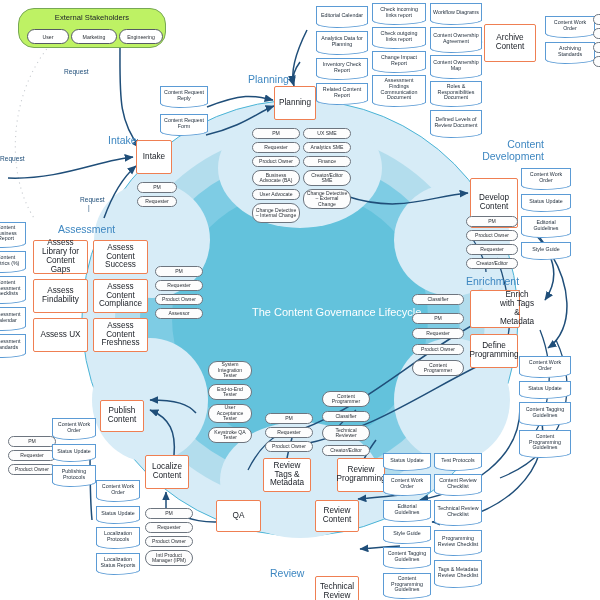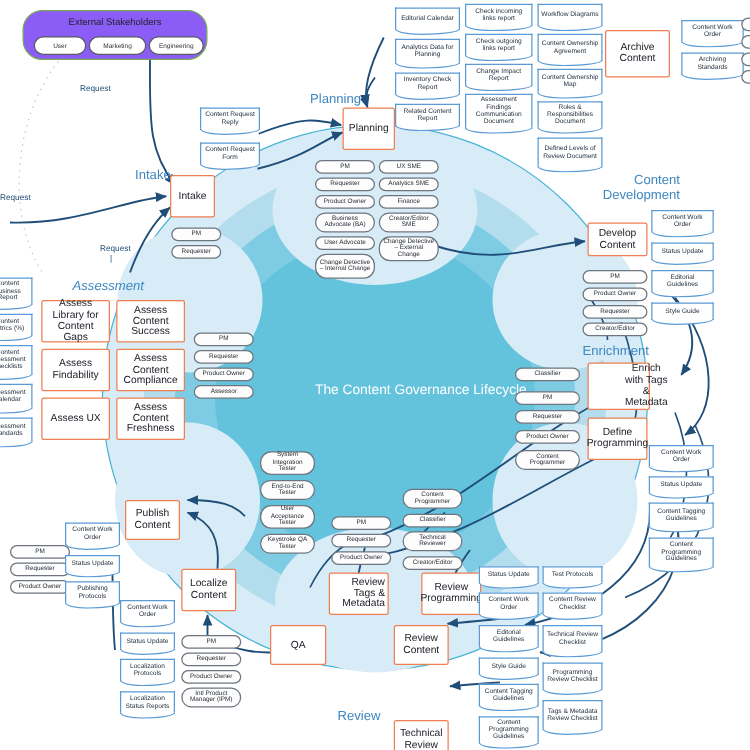--- a/index.html
+++ b/index.html
@@ -23,21 +23,21 @@
   
   .doc{border:0.9px solid #5b9bd5;border-bottom:none;background:#ffffff;
        color:#1d2a38;font-size:5.3px;padding:1px 2px;}
   .doc:after{content:"";position:absolute;left:-0.9px;right:-0.9px;bottom:-4px;height:5px;
      background:#ffffff;
      border:0.9px solid #5b9bd5;border-top:none;
      border-radius:0 0 60% 40%/0 0 100% 100%;
      box-sizing:border-box;}
 
   
-  .stake{position:absolute;border:1.4px solid #77a855;background:#8b5cf6;
+  .stake{position:absolute;border:1.4px solid #77a855;background:#bef264;
          border-radius:16px;box-sizing:border-box;}
   .stake-title{position:absolute;left:0;right:0;top:4px;text-align:center;
         font-size:7.6px;color:#20242b;}
   .spill{position:absolute;border:0.9px solid #555b63;background:#fff;border-radius:8px;
         font-size:5.2px;color:#2a2f36;display:flex;align-items:center;justify-content:center;}
 
   
   .phase{position:absolute;color:#3e87c1;font-size:10.5px;white-space:nowrap;}
   
   .corelbl{position:absolute;color:#ffffff;font-size:11px;white-space:nowrap;}
@@ -141,43 +141,43 @@
 
   <div class="elbl" style="left:64px;top:68px;">Request</div>
   <div class="elbl" style="left:0px;top:155px;">Request</div>
   <div class="elbl" style="left:80px;top:196px;">Request</div>
   <div class="elbl" style="left:88px;top:204px;">|</div>
 
   <div class="phase" style="left:108px;top:134px;">Intake</div>
   <div class="phase" style="left:248px;top:73px;">Planning</div>
   <div class="phase" style="left:472px;top:138px;width:72px;line-height:1.18;text-align:right;white-space:normal;">Content Development</div>
   <div class="phase" style="left:466px;top:275px;">Enrichment</div>
-  <div class="phase" style="left:58px;top:223px;font-style:italic;">Assessment</div>
+  <div class="phase" style="left:58px;top:223px;">Assessment</div>
   <div class="phase" style="left:270px;top:567px;">Review</div>
 
   <div class="corelbl" style="left:219px;top:306px;margin-left:33px;">The Content Governance Lifecycle</div>
 
   <div class="node proc" style="left:136px;top:140px;width:36px;height:34px;">Intake</div>
   <div class="node proc" style="left:274px;top:86px;width:42px;height:34px;">Planning</div>
   <div class="node proc" style="left:484px;top:24px;width:52px;height:38px;">Archive Content</div>
-  <div class="node proc" style="left:470px;top:178px;width:48px;height:27px;">Develop Content</div>
+  <div class="node proc" style="left:470px;top:178px;width:48px;height:50px;">Develop Content</div>
   <div class="node proc" style="left:470px;top:290px;width:48px;height:38px;padding-left:46px;">Enrich with Tags &amp; Metadata</div>
   <div class="node proc" style="left:470px;top:334px;width:48px;height:34px;text-align:center;">Define Programming</div>
 
   <div class="node proc" style="left:33px;top:240px;width:55px;height:34px;">Assess Library for Content Gaps</div>
   <div class="node proc" style="left:93px;top:240px;width:55px;height:34px;">Assess Content Success</div>
   <div class="node proc" style="left:33px;top:279px;width:55px;height:34px;">Assess Findability</div>
   <div class="node proc" style="left:93px;top:279px;width:55px;height:34px;">Assess Content Compliance</div>
   <div class="node proc" style="left:33px;top:318px;width:55px;height:34px;">Assess UX</div>
   <div class="node proc" style="left:93px;top:318px;width:55px;height:34px;">Assess Content Freshness</div>
 
   <div class="node proc" style="left:100px;top:400px;width:44px;height:32px;">Publish Content</div>
   <div class="node proc" style="left:145px;top:455px;width:44px;height:34px;">Localize Content</div>
   <div class="node proc" style="left:216px;top:500px;width:45px;height:32px;">QA</div>
-  <div class="node proc" style="left:263px;top:458px;width:48px;height:34px;text-align:right;">Review Tags &amp; Metadata</div>
+  <div class="node proc" style="left:263px;top:458px;width:48px;height:34px;">Review Tags &amp; Metadata</div>
   <div class="node proc" style="left:337px;top:458px;width:48px;height:34px;">Review Programming</div>
   <div class="node proc" style="left:315px;top:500px;width:44px;height:32px;">Review Content</div>
   <div class="node proc" style="left:315px;top:536px;width:44px;height:32px;margin-top:40px;">Technical Review</div>
 
   <div class="node pill" style="left:137px;top:182px;width:40px;height:11px;">PM</div>
   <div class="node pill" style="left:137px;top:196px;width:40px;height:11px;">Requester</div>
 
   <div class="node pill" style="left:252px;top:128px;width:48px;height:11px;">PM</div>
   <div class="node pill" style="left:252px;top:142px;width:48px;height:11px;">Requester</div>
   <div class="node pill" style="left:252px;top:156px;width:48px;height:11px;">Product Owner</div>

